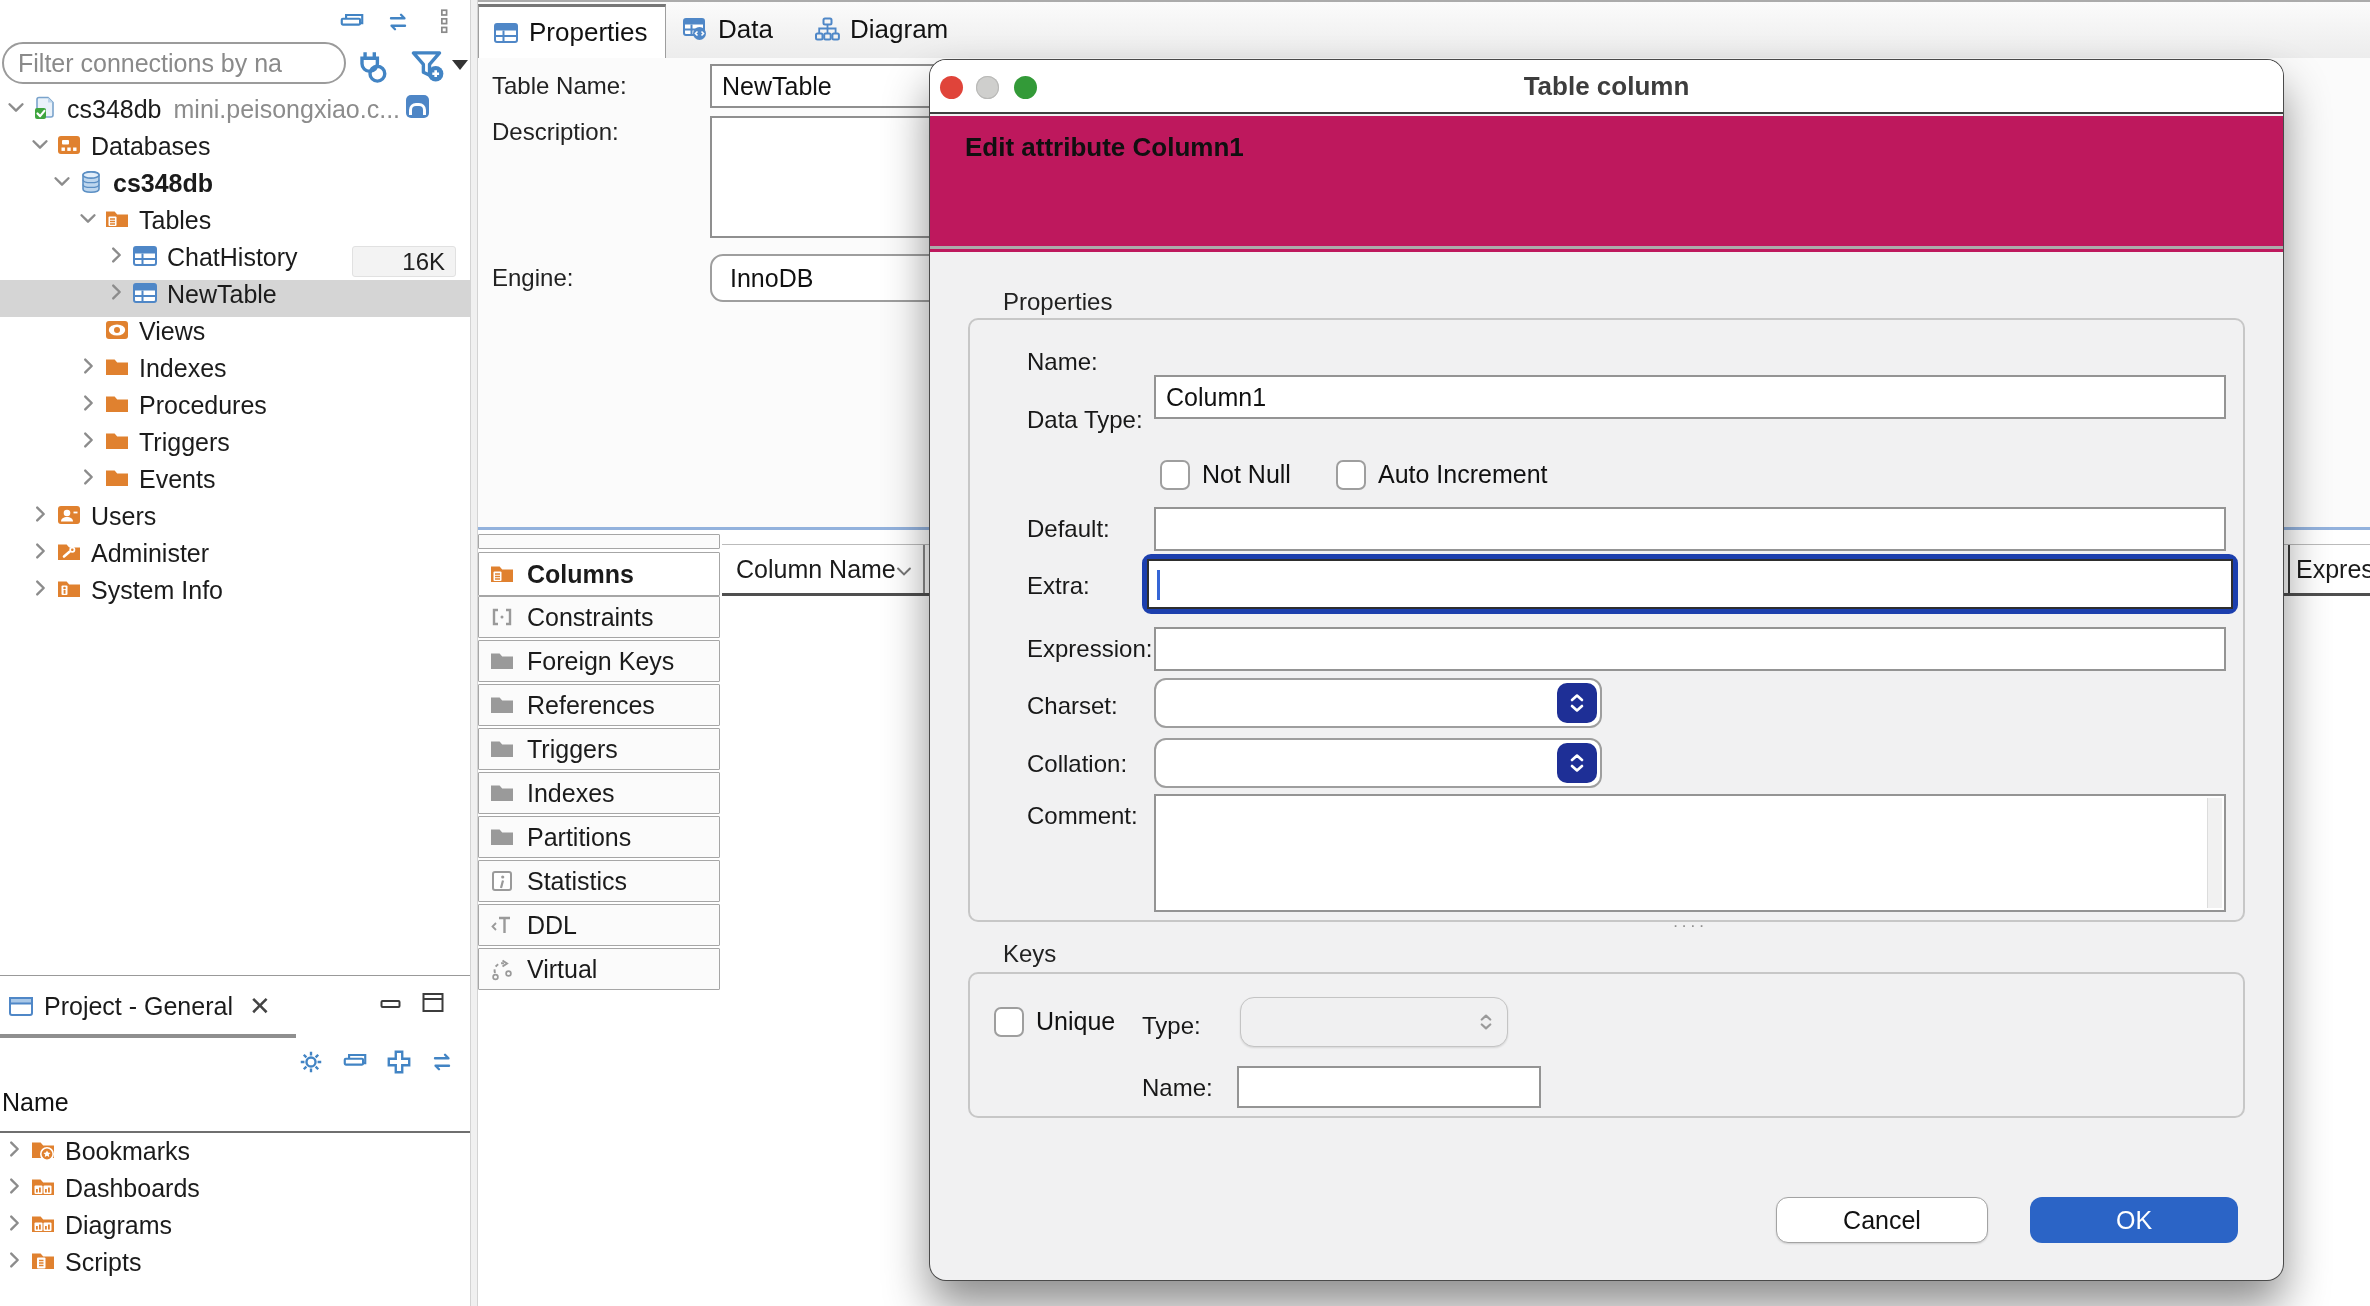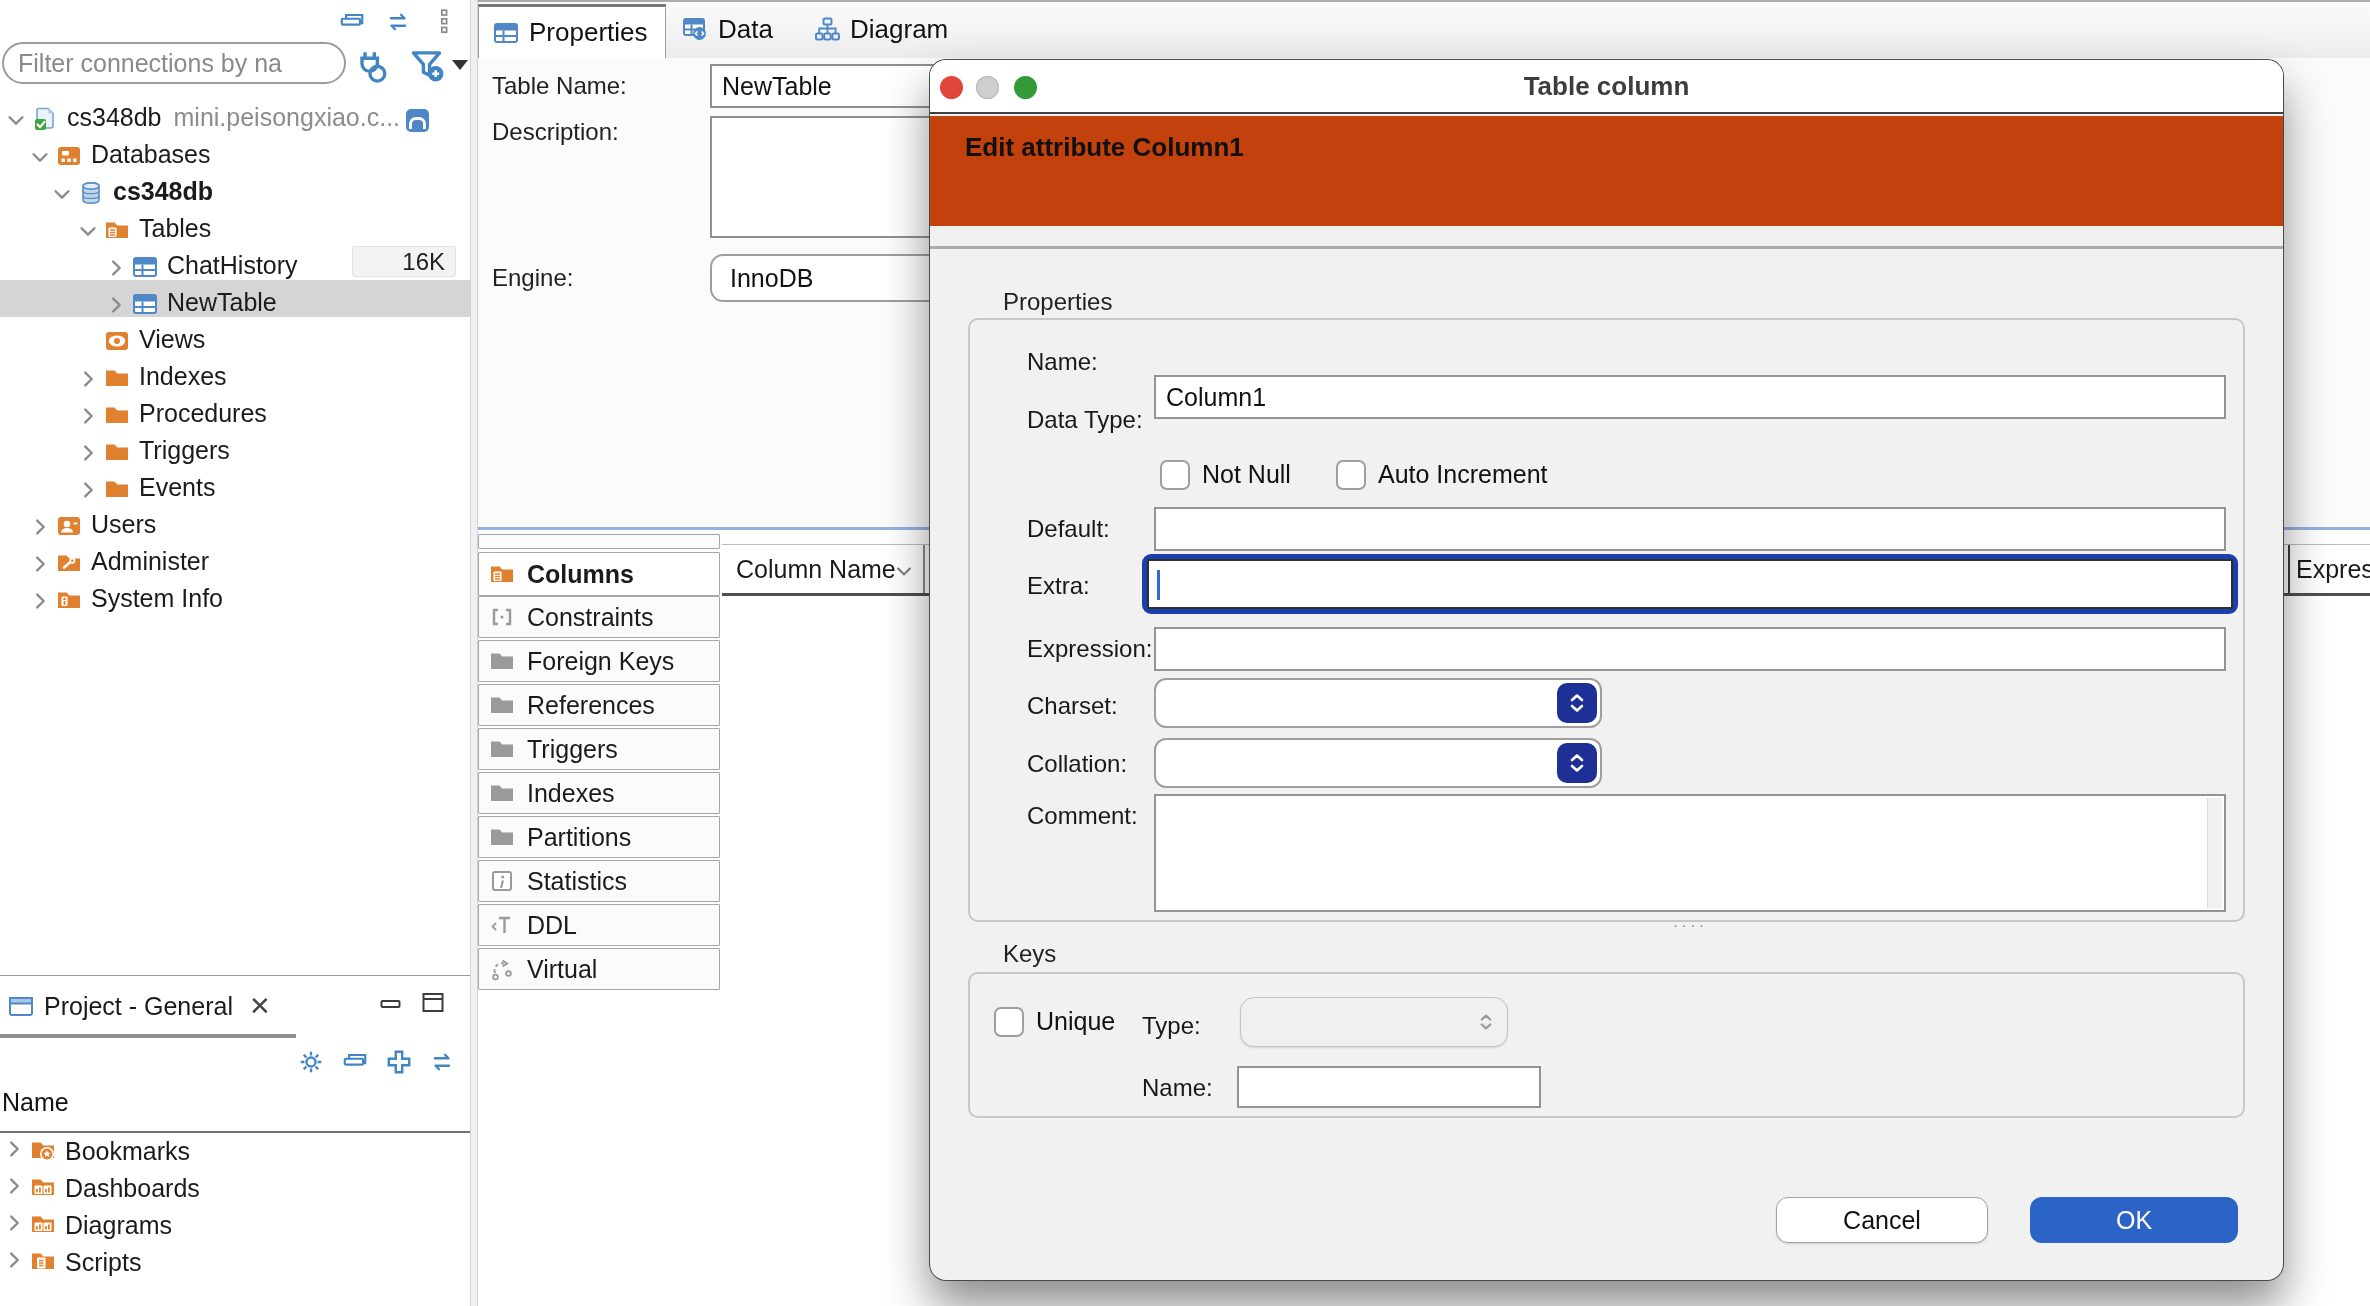--- a/index.html
+++ b/index.html
@@ -13,21 +13,21 @@
   .lpanel{position:absolute;left:0;top:0;width:470px;height:1306px;background:#fff;overflow:hidden}
   .vsplit{position:absolute;left:470px;top:0;width:8px;height:1306px;background:#f0f0f0;
           border-left:1px solid #d3d3d3;border-right:1px solid #d3d3d3;box-sizing:border-box}
   .ltool{position:absolute;width:28px;height:28px}
   .filter-input{position:absolute;left:2px;top:42px;width:344px;height:42px;border:2px solid #9b9b9b;
        border-radius:21px;box-sizing:border-box;font-size:25px;padding:0 14px;color:#333;outline:none;
        font-family:inherit;background:#fff}
   .filter-input::placeholder{color:#8a8a8a}
   .caret-down{position:absolute;width:0;height:0;border-left:8px solid transparent;border-right:8px solid transparent;border-top:10px solid #333}
 
-  .trow{position:absolute;left:0;right:0;height:37px;display:flex;align-items:flex-end;font-size:25px;box-sizing:border-box}
+  .trow{position:absolute;left:0;right:0;height:37px;display:flex;align-items:flex-start;font-size:25px;box-sizing:border-box}
   .trow .chev{width:24px;height:24px;flex:0 0 24px;margin-right:4px}
   .trow .icon{margin-right:9px}
   .trow .lbl{white-space:nowrap}
   .trow .lbl.b{font-weight:bold}
   .trow.sel{background:#d5d5d5}
   .suffix{color:#8c8c8c;margin-left:12px;white-space:nowrap}
   .homebadge{margin-left:6px;width:23px;height:23px;background:#4e86c6;border-radius:5px;
              display:inline-flex;align-items:flex-end;justify-content:center;flex:0 0 23px}
   .homebadge span{width:11px;height:9px;border:3px solid #fff;border-bottom:none;border-radius:7px 7px 0 0;margin-bottom:3px}
   .sizebadge{position:absolute;right:14px;top:3px;height:31px;width:104px;background:#f3f3f3;border:1px solid #e1e1e1;
@@ -71,21 +71,21 @@
   .ghdivider{position:absolute;left:1566px;top:0;bottom:0;width:2px;background:#3a3a3a}
   .ghcell2{position:absolute;left:1574px;top:0;bottom:0;display:flex;align-items:center;font-size:25px;white-space:nowrap}
 
   
   .dialog{position:absolute;left:930px;top:60px;width:1353px;height:1220px;border-radius:16px;background:#f1f1f2;
           box-shadow:0 0 0 1px #4a4a4a,0 26px 46px rgba(0,0,0,.45);overflow:hidden;z-index:50}
   .dtitle{position:absolute;left:0;top:0;right:0;height:54px;background:#fff;border-bottom:2px solid #3f3f3f;box-sizing:border-box}
   .dtitle .txt{position:absolute;left:0;right:0;top:0;height:52px;display:flex;align-items:center;justify-content:center;
                font-size:26px;font-weight:bold;color:#3d3d3d}
   .light{position:absolute;top:16px;width:23px;height:23px;border-radius:50%}
-  .dwhite{position:absolute;left:0;top:56px;right:0;height:110px;background:#c2410c}
+  .dwhite{position:absolute;left:0;top:56px;right:0;height:136px;background:#be185d}
   .dheading{position:absolute;left:35px;top:16px;font-size:26px;font-weight:bold;color:#101010}
   .ddiv{position:absolute;left:0;top:186px;right:0;height:3px;background:#ababab}
   .grplabel{position:absolute;left:73px;font-size:24px;color:#222}
   .grpbox{position:absolute;left:38px;width:1277px;border:2px solid #c7c7c7;border-radius:10px;box-sizing:border-box}
   .dlabel{position:absolute;left:57px;font-size:24px;color:#181818;white-space:nowrap}
   .din{position:absolute;left:184px;width:1072px;height:44px;background:#fff;border:2px solid #949494;box-sizing:border-box;
        font-size:25px;padding:0 10px;font-family:inherit;color:#111;outline:none}
   .dcombo{position:absolute;left:184px;height:50px;background:#fff;border:2px solid #9e9e9e;border-radius:12px;
           box-sizing:border-box;display:flex;align-items:center;font-size:25px;padding-left:16px;color:#111}
   .navybtn{position:absolute;right:3px;top:3px;bottom:3px;width:44px;background:#1e2f96;border-radius:10px;

